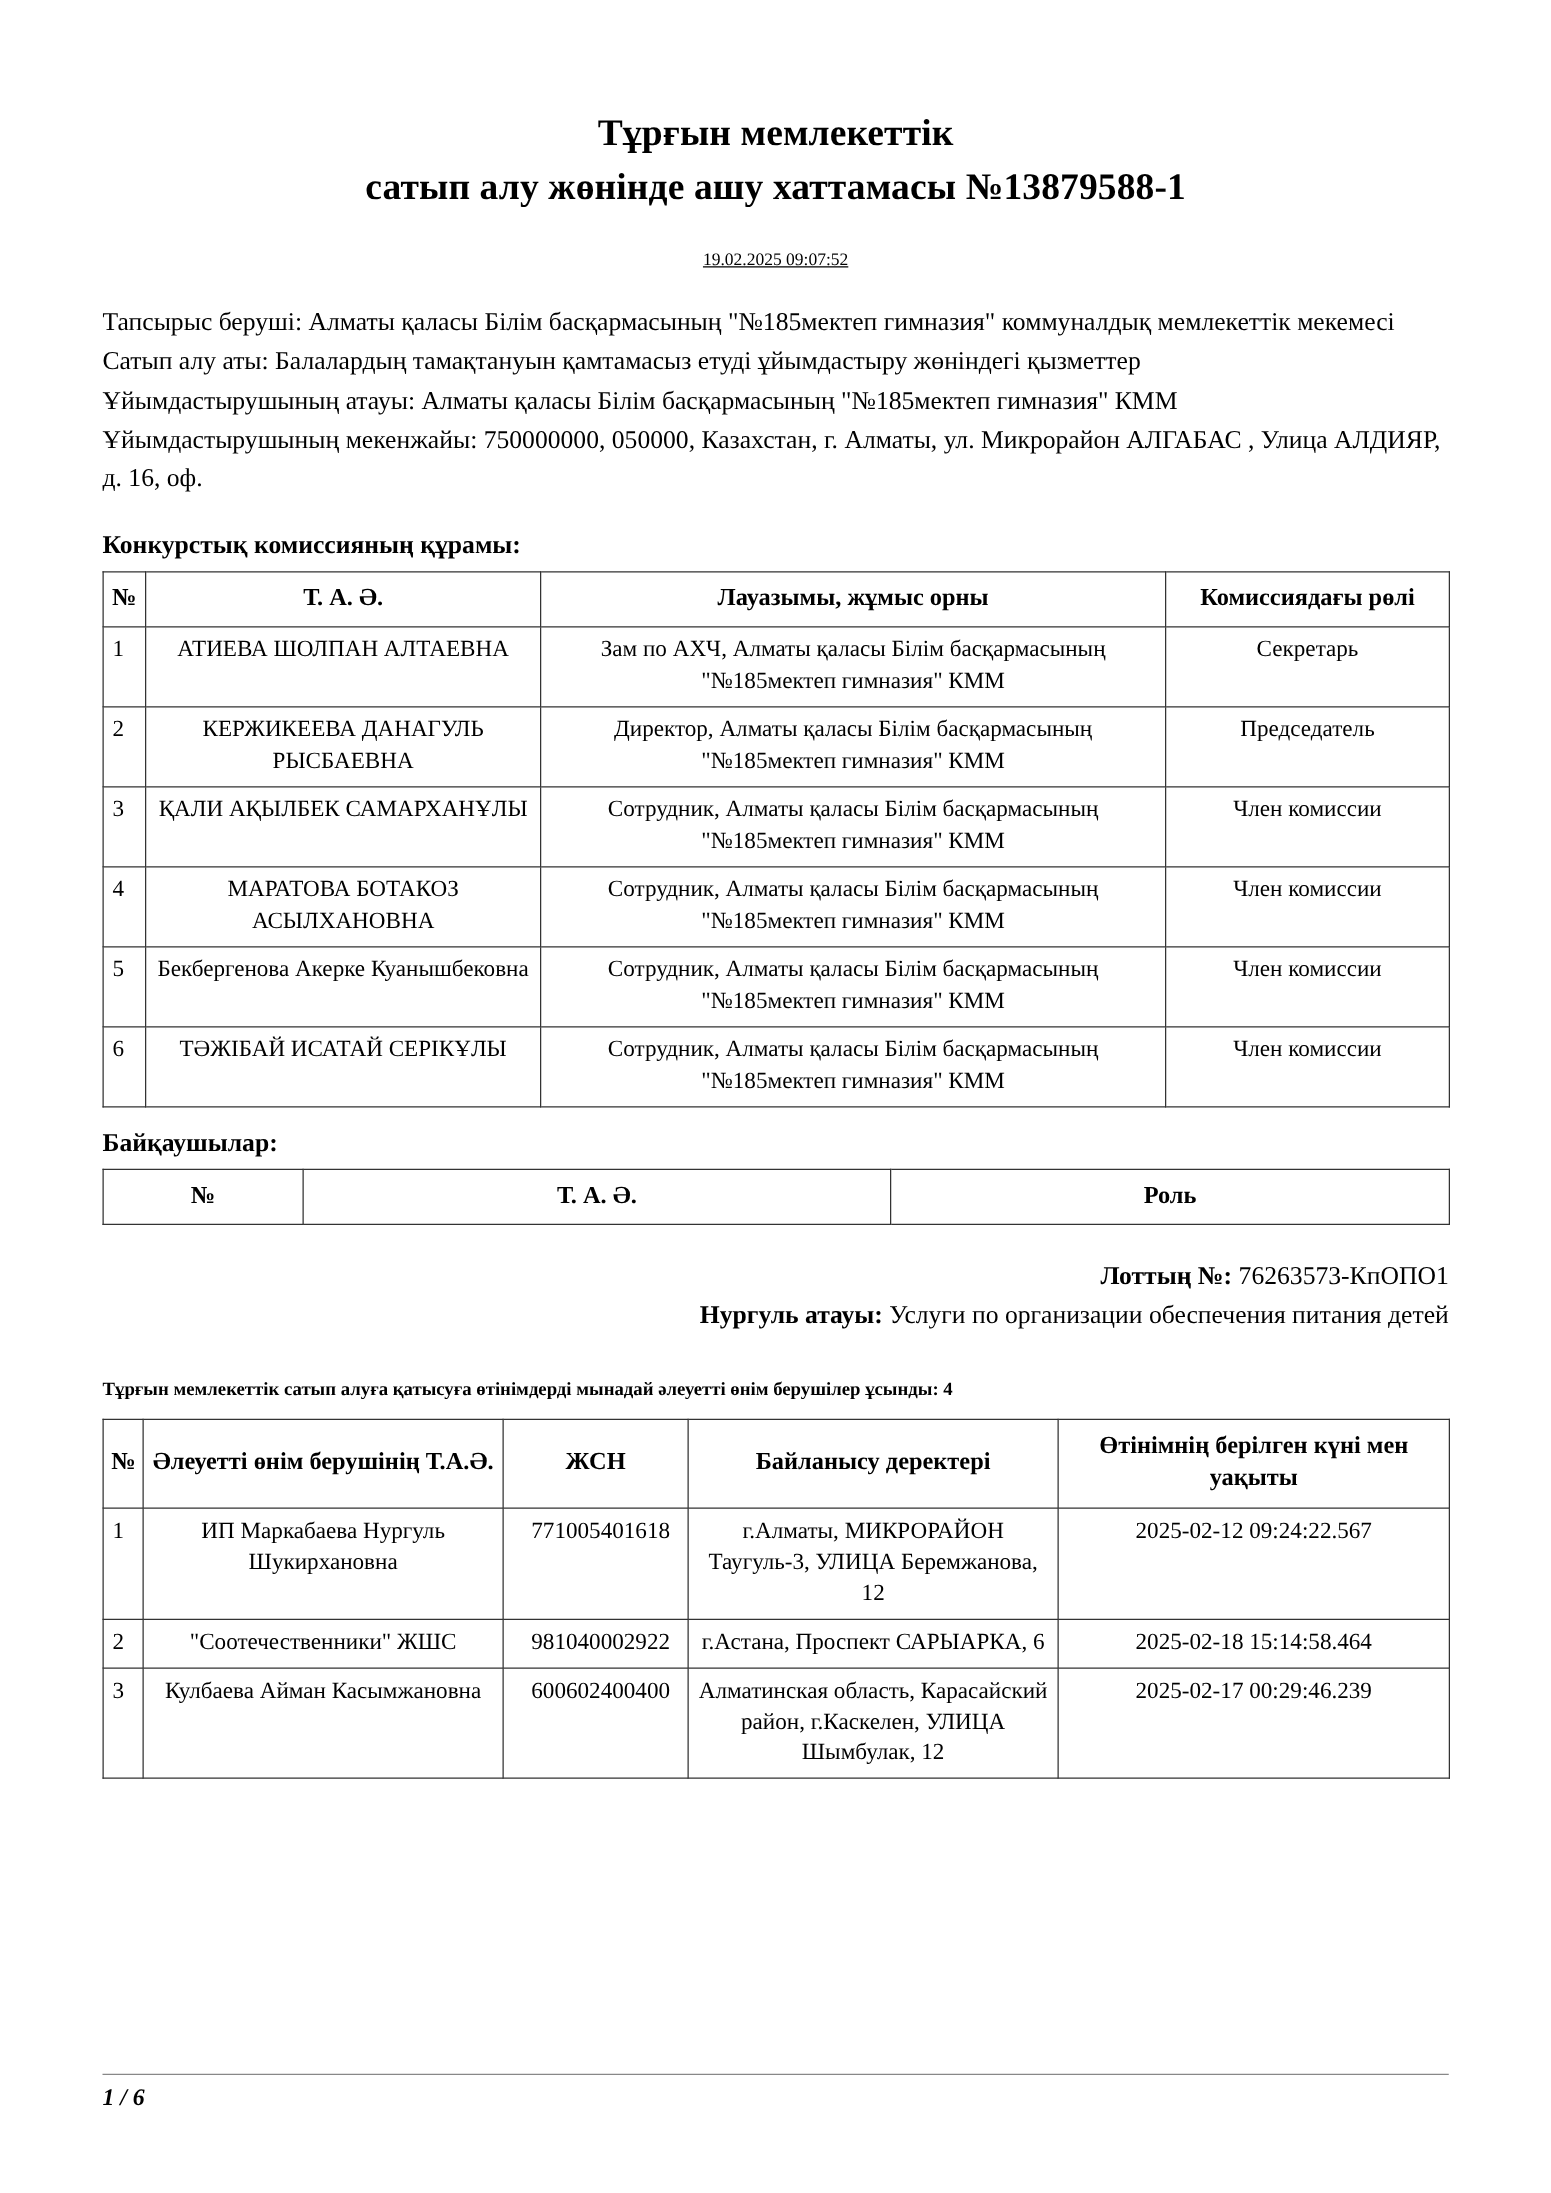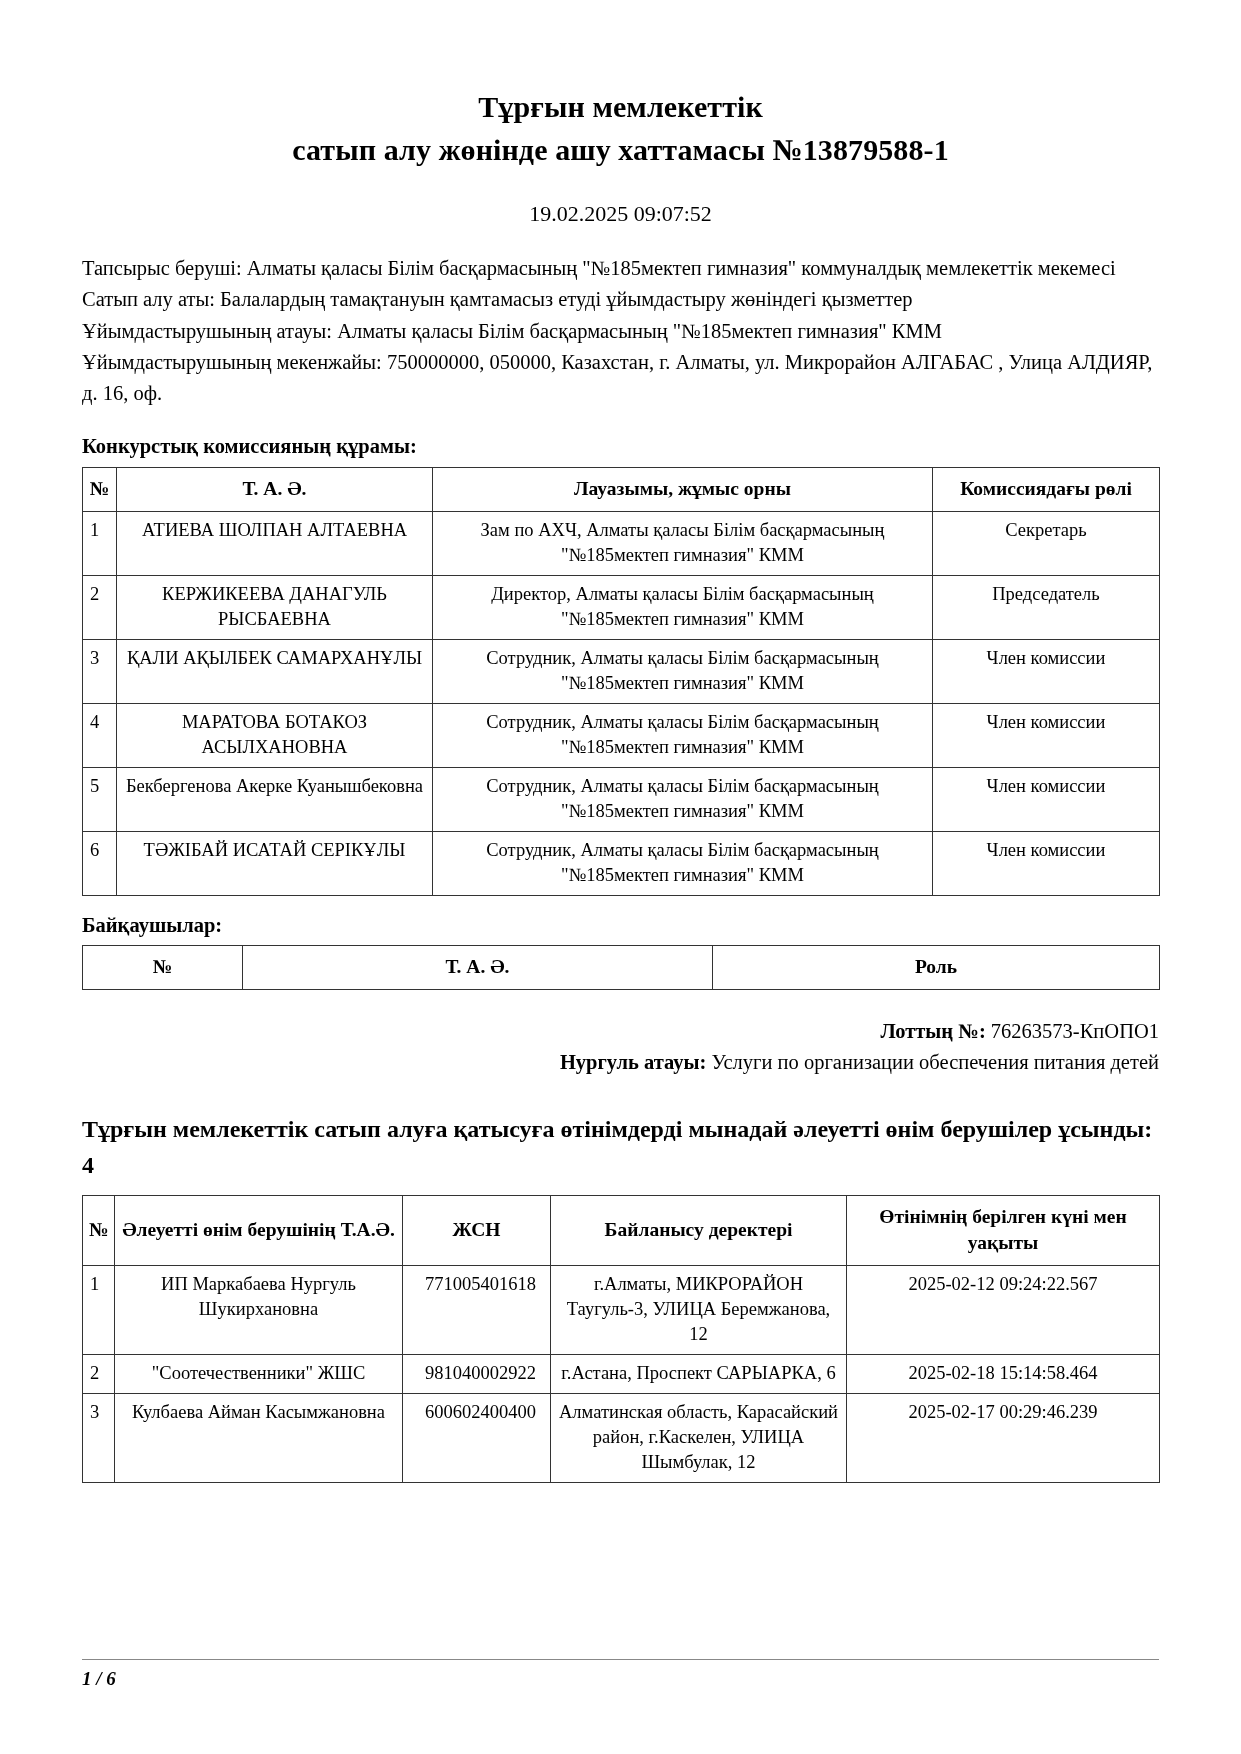--- a/index.html
+++ b/index.html
@@ -28,23 +28,24 @@
     font-size: 30px;
     font-weight: bold;
     line-height: 1.42;
     margin: 14px 0 0 0;
     letter-spacing: 0.1px;
   }
   .doc-title .line { display: block; }
 
   .doc-datetime {
     text-align: center;
-    font-size: 22px;
+    font-size: 14px;
     margin-top: 30px;
     margin-bottom: 26px;
+    text-decoration: underline;
   }
 
   
   .meta {
     font-size: 20.5px;
     line-height: 1.52;
     text-align: left;
   }
   .meta .row { display: block; }
   .meta b { font-weight: normal; }
@@ -52,21 +53,21 @@
   
   .section-heading {
     font-size: 20.5px;
     font-weight: bold;
     margin-top: 26px;
     margin-bottom: 9px;
   }
   .section-heading.tight { margin-top: 18px; margin-bottom: 8px; }
 
   .block-heading {
-    font-size: 24px;
+    font-size: 15px;
     font-weight: bold;
     line-height: 1.5;
     margin-top: 32px;
     margin-bottom: 12px;
   }
 
   
   table.doc-table {
     width: 100%;
     border-collapse: collapse;

